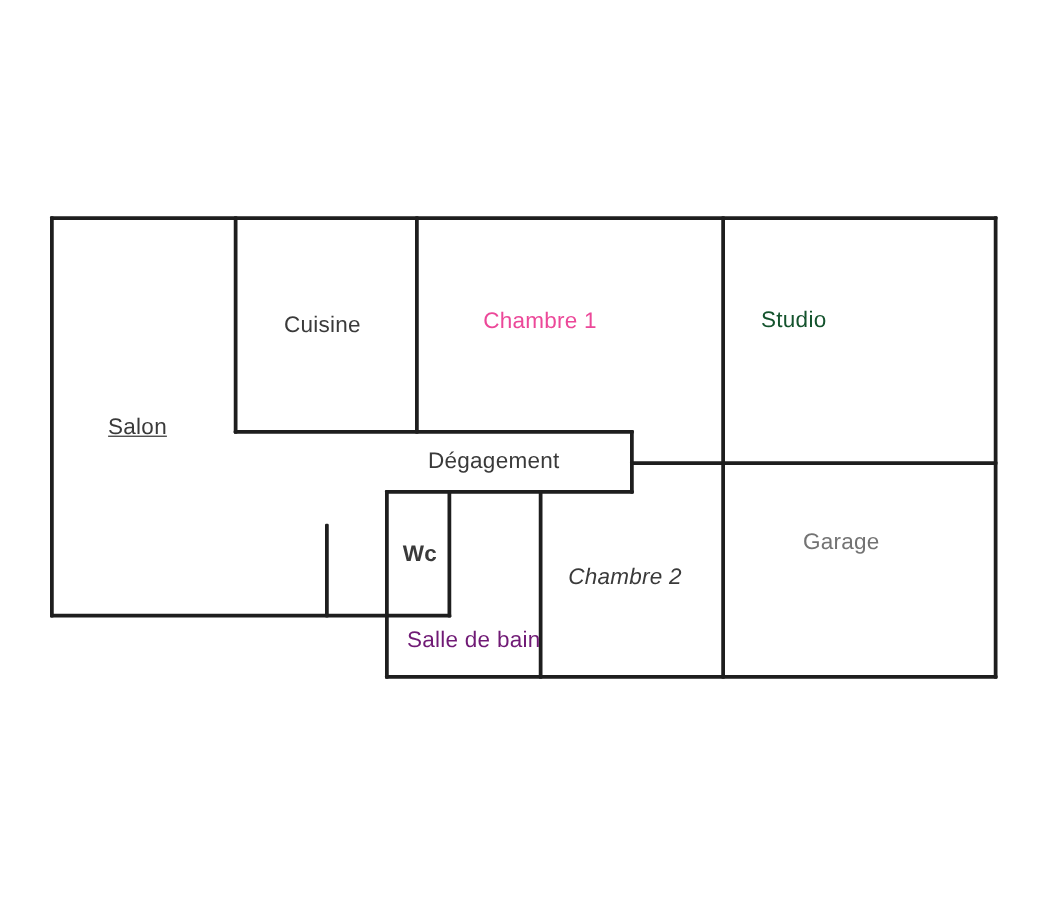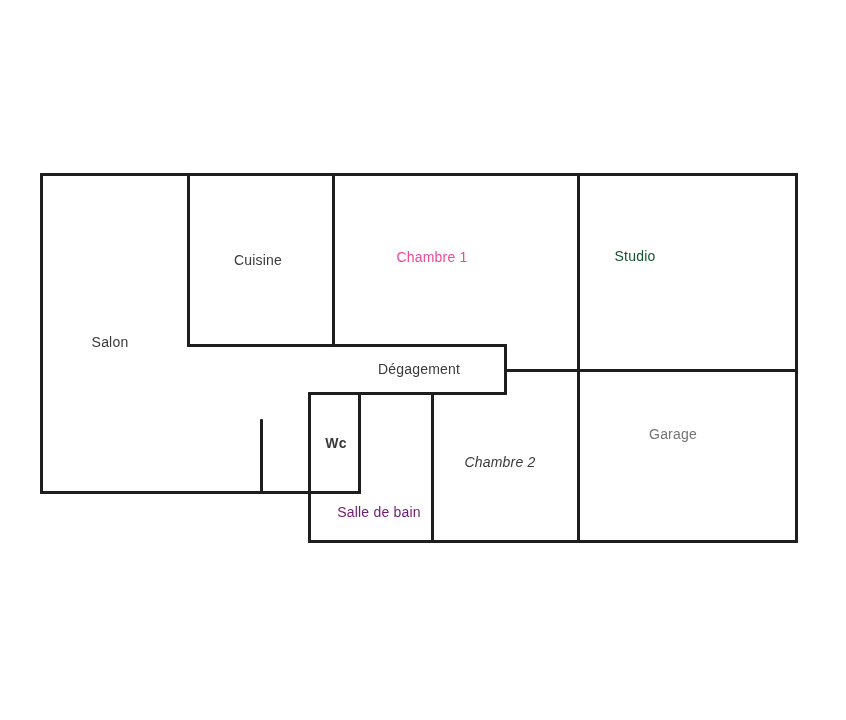--- a/index.html
+++ b/index.html
@@ -17,21 +17,21 @@
     background: #ffffff;
   }
   .wall {
     position: absolute;
     background: #1e1e1e;
     border-radius: 1px;
   }
   .room-label {
     position: absolute;
     transform: translate(-50%, -50%);
-    font-size: 14px;
+    font-size: 18px;
     letter-spacing: 0.2px;
     color: #3a3a3a;
     white-space: nowrap;
     user-select: none;
   }
 </style>
 </head>
 <body>
 
 <div class="canvas">
@@ -44,22 +44,22 @@
     <div class="wall" style="left: 40px; top: 173px; width: 3px; height: 321px; background: rgb(30, 30, 30);"></div>
     <div class="wall" style="left: 187px; top: 173px; width: 3px; height: 174px; background: rgb(30, 30, 30);"></div>
     <div class="wall" style="left: 332px; top: 173px; width: 3px; height: 174px; background: rgb(30, 30, 30);"></div>
     <div class="wall" style="left: 577px; top: 173px; width: 3px; height: 370px; background: rgb(30, 30, 30);"></div>
     <div class="wall" style="left: 795px; top: 173px; width: 3px; height: 370px; background: rgb(30, 30, 30);"></div>
     <div class="wall" style="left: 504px; top: 344px; width: 3px; height: 51px; background: rgb(30, 30, 30);"></div>
     <div class="wall" style="left: 308px; top: 392px; width: 3px; height: 151px; background: rgb(30, 30, 30);"></div>
     <div class="wall" style="left: 358px; top: 392px; width: 3px; height: 102px; background: rgb(30, 30, 30);"></div>
     <div class="wall" style="left: 431px; top: 392px; width: 3px; height: 151px; background: rgb(30, 30, 30);"></div>
     <div class="wall" style="left: 260px; top: 419px; width: 3px; height: 75px; background: rgb(30, 30, 30);"></div>
-    <div class="room-label" style="left: 110px; top: 342px; color: rgb(58, 58, 58);">Salon</div>
+    <div class="room-label" style="left: 110px; top: 342px; color: rgb(58, 58, 58); text-decoration: underline;">Salon</div>
     <div class="room-label" style="left: 258px; top: 260px; color: rgb(58, 58, 58);">Cuisine</div>
     <div class="room-label" style="left: 432px; top: 257px; color: #ec4899;">Chambre 1</div>
     <div class="room-label" style="left: 635px; top: 256px; color: #14532d;">Studio</div>
-    <div class="room-label" style="left: 419px; top: 369px; color: rgb(58, 58, 58); text-align: center;">Dégagement</div>
+    <div class="room-label" style="left: 395px; top: 369px; color: rgb(58, 58, 58); text-align: center;">Dégagement</div>
     <div class="room-label" style="left: 336px; top: 443px; color: rgb(58, 58, 58); font-weight: bold;">Wc</div>
     <div class="room-label" style="left: 500px; top: 462px; color: rgb(58, 58, 58); font-style: italic;">Chambre 2</div>
     <div class="room-label" style="left: 673px; top: 434px; color: #737373;">Garage</div>
     <div class="room-label" style="left: 379px; top: 512px; color: #701a75;">Salle de bain</div>
   </div>
 
 </body></html>

